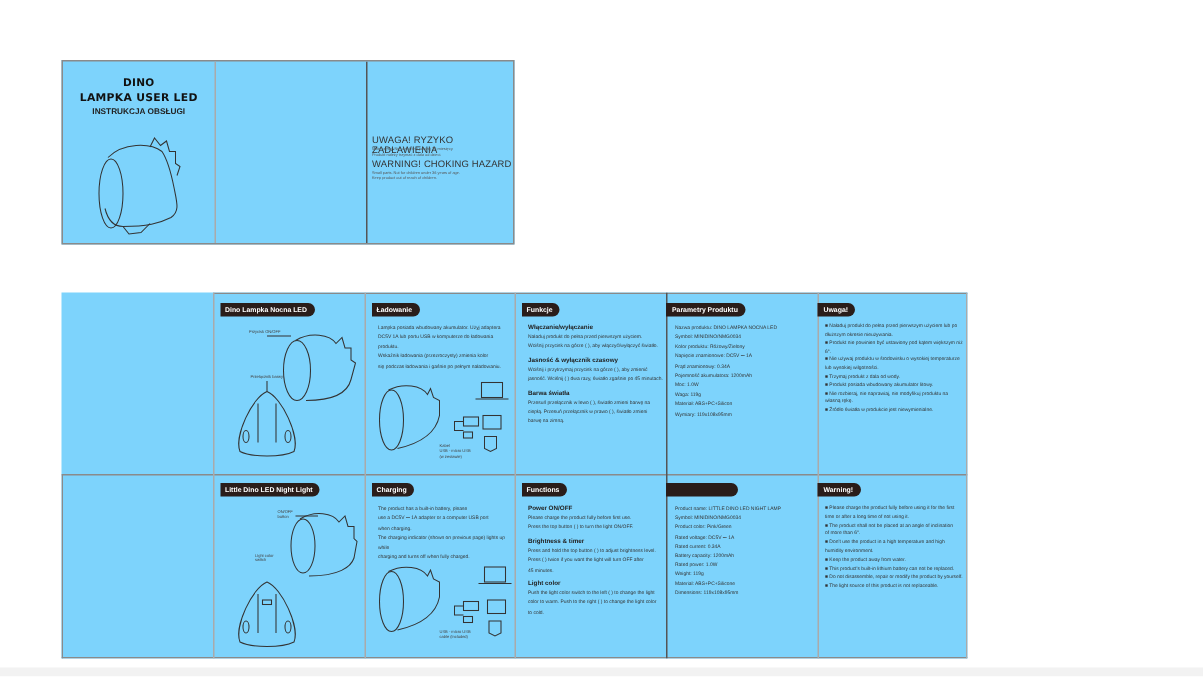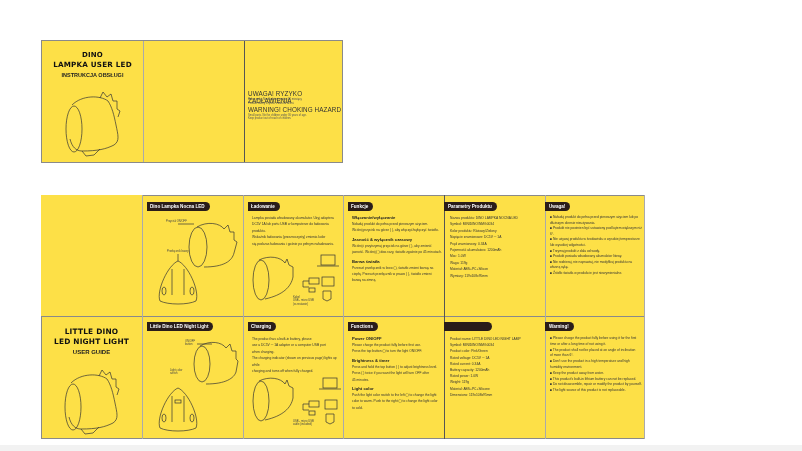--- a/index.html
+++ b/index.html
@@ -1,20 +1,20 @@
 <!DOCTYPE html>
 <html><head>
 <meta charset="utf-8">
 <style>
   * { box-sizing: border-box; margin: 0; padding: 0; }
   html, body { width: 802px; height: 451px; background: #ffffff; overflow: hidden; }
   body { position: relative; font-family: "Liberation Sans", sans-serif; color: #222; }
   .bottom-strip { position: absolute; left: 0; top: 445px; width: 802px; height: 6px; background: #f2f2f2; }
 
-  .panel { position: absolute; border: 1px solid #8a8a8a; background: #fde047; overflow: hidden; }
+  .panel { position: absolute; border: 1px solid #8a8a8a; background: #7dd3fc; overflow: hidden; }
   .vline { position: absolute; width: 1px; background: #aaa; }
   .vline.dark { background: #555; }
   .hline { position: absolute; height: 1px; background: #8a8a8a; }
 
   .cover-title { position: absolute; width: 100%; text-align: center; font-family: "DejaVu Sans", sans-serif; font-weight: 900; color: #111; letter-spacing: 0.2px; }
   .cover-sub { position: absolute; width: 100%; text-align: center; font-size: 5.5px; font-weight: bold; color: #222; }
 
   .tab { position: absolute; height: 9px; background: #2a1d1a; color: #fff; font-size: 4.6px; font-weight: bold; line-height: 9px; padding: 0 5px 0 3px; border-radius: 0 5px 5px 0; white-space: nowrap; }
   .body-text { position: absolute; font-size: 3.3px; line-height: 6.4px; color: #333; }
   .body-text p { margin: 0; }
@@ -149,31 +149,20 @@
       <p>■ Naładuj produkt do pełna przed pierwszym użyciem lub po dłuższym okresie nieużywania.</p>
       <p>■ Produkt nie powinien być ustawiony pod kątem większym niż 6°.</p>
       <p>■ Nie używaj produktu w środowisku o wysokiej temperaturze lub wysokiej wilgotności.</p>
       <p>■ Trzymaj produkt z dala od wody.</p>
       <p>■ Produkt posiada wbudowany akumulator litowy.</p>
       <p>■ Nie rozbieraj, nie naprawiaj, nie modyfikuj produktu na własną rękę.</p>
       <p>■ Źródło światła w produkcie jest niewymienialne.</p>
     </div>
   </div>
 
-  <div style="position:absolute; left:0; top:121px; width:101px; height:122px;">
-    <div class="cover-title" style="top:11px; font-size:7.4px;">LITTLE DINO</div>
-    <div class="cover-title" style="top:21px; font-size:7.4px;">LED NIGHT LIGHT</div>
-    <div class="cover-sub" style="top:33px; font-size:6px;">USER GUIDE</div>
-    <svg width="101" height="80" style="left:0; top:45px;">
-      <path d="M30 22 C40 12 58 12 66 18 C70 24 72 32 74 42 C76 52 78 58 72 62 C64 66 56 68 40 68 C34 68 30 64 28 56"></path>
-      <ellipse cx="32" cy="46" rx="8" ry="23"></ellipse>
-      <path d="M58 15 L61 9 L65 14 L69 11 L71 18 L75 18 L75 26 L78 28 L76 34"></path>
-      <path d="M40 68 L44 73 L52 72 L58 66"></path>
-    </svg>
-  </div>
 
   <div style="position:absolute; left:101px; top:121px; width:101px; height:122px;">
     <div class="tab" style="left:5px; top:6px;">Little Dino LED Night Light</div>
     <div class="mini-label" style="left:43px; top:24px; width:18px;">ON/OFF button</div>
     <div class="mini-label" style="left:28px; top:53px; width:18px;">Light color switch</div>
     <svg width="101" height="122" style="left:0; top:0;">
       <line x1="55" y1="28" x2="70" y2="28"></line>
       <ellipse cx="60" cy="48" rx="8" ry="18"></ellipse>
       <path d="M58 30 C68 24 80 26 84 32 L88 28 L90 35 L94 35 L94 43 L96 45 L94 56 C92 62 84 68 64 68"></path>
       <path d="M18 112 C14 102 26 76 36 72 C46 76 58 102 54 112 C46 116 26 116 18 112 Z"></path>

